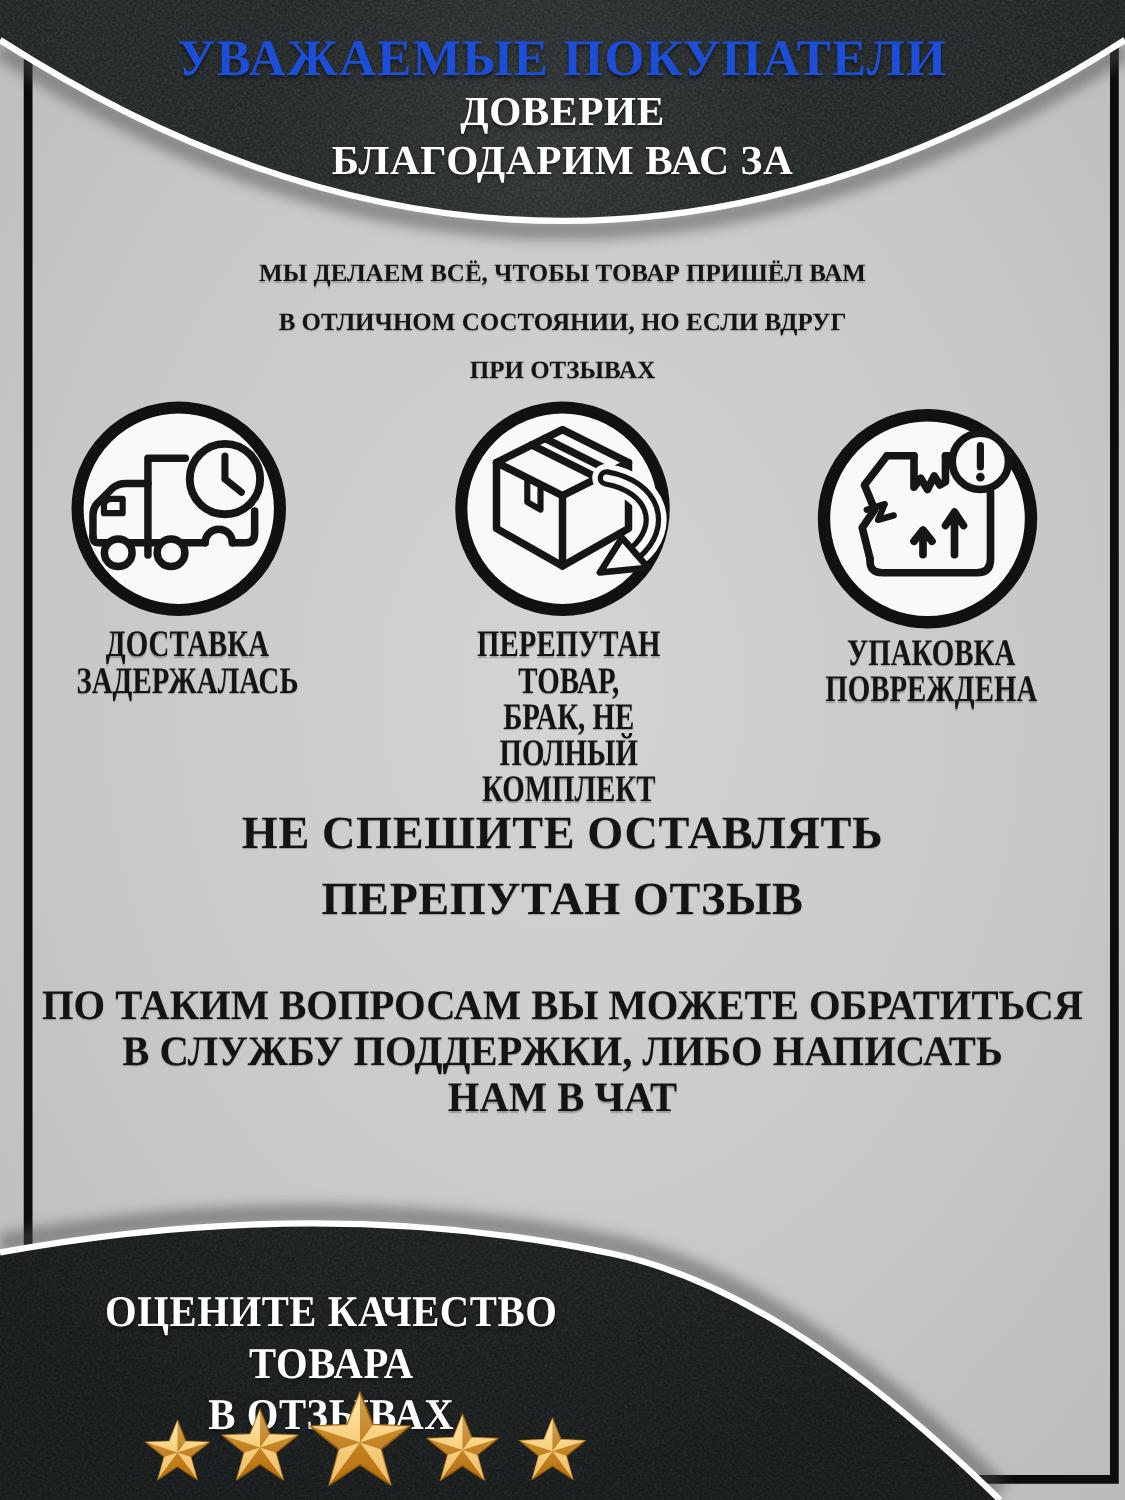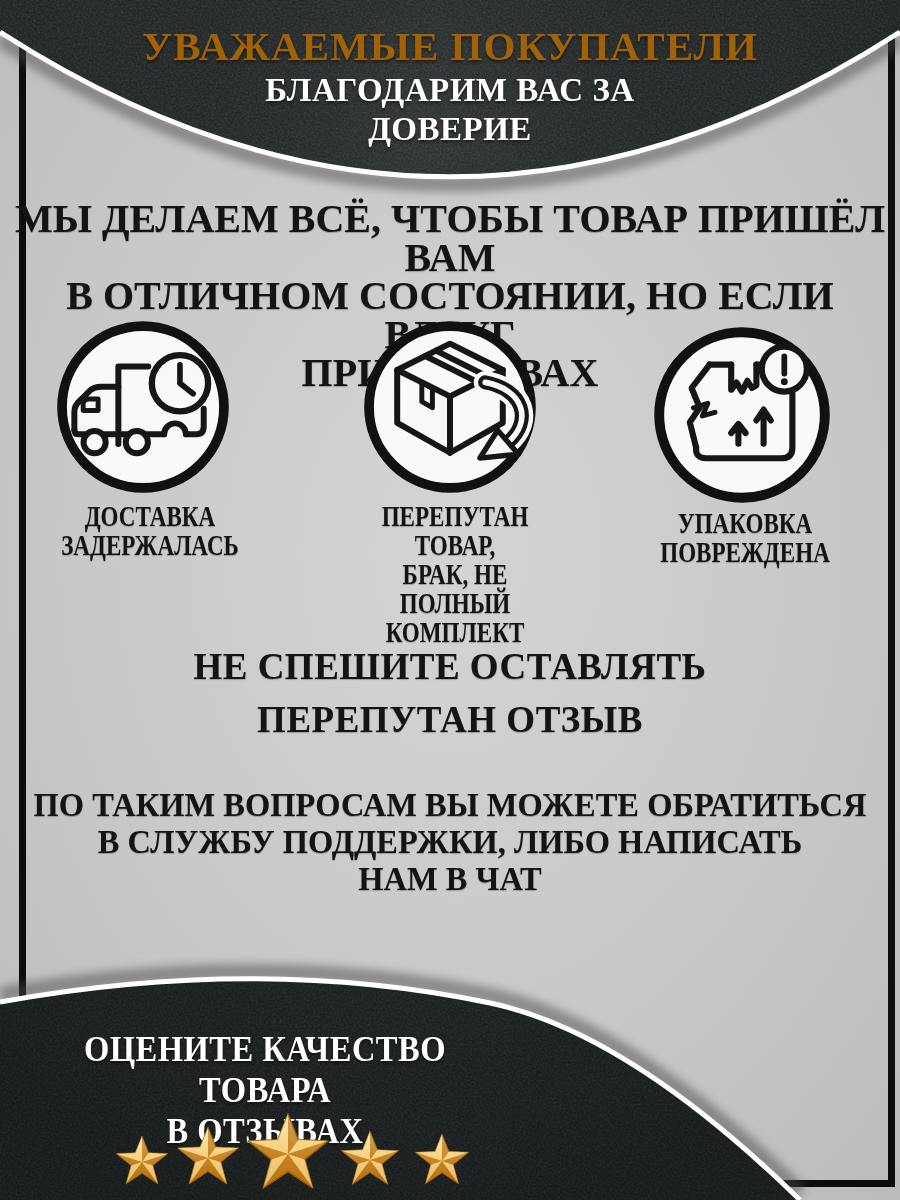--- a/index.html
+++ b/index.html
@@ -1,27 +1,27 @@
 <!DOCTYPE html>
 <html><head>
 <meta charset="utf-8">
 <style>
   html,body{margin:0;padding:0;background:#e8e8e8;}
   .page{position:relative;width:900px;height:1200px;overflow:hidden;
         font-family:"Liberation Serif", serif; font-weight:bold;}
   .bg{position:absolute;left:0;top:0;}
   .txt{position:absolute;text-align:center;font-weight:bold;}
   .txt span{display:block;}
-  .gold{color:#a16207;letter-spacing:1px;text-shadow:0 2px 3px rgba(0,0,0,.5);}
+  .gold{color:#1d4ed8;letter-spacing:1px;text-shadow:0 2px 3px rgba(0,0,0,.5);}
   .white{color:#FFFFFF;text-shadow:0 2px 3px rgba(0,0,0,.5);}
   .black{color:#141414;text-shadow:0 1px 1px rgba(0,0,0,.25);}
   .iconwrap{position:absolute;}
   .title{left:0;top:24px;width:900px;font-size:41px;line-height:44px;}
   .subtitle{left:0;top:71px;width:900px;font-size:33px;line-height:39px;letter-spacing:.5px;}
-  .intro{left:0;top:200px;width:900px;font-size:40px;line-height:38.5px;}
+  .intro{left:0;top:200px;width:900px;font-size:20px;line-height:38.5px;}
   .label{font-size:30px;line-height:29px;transform:scaleX(.77);transform-origin:center top;letter-spacing:0;}
   .label1{left:25px;top:501px;width:250px;}
   .label2{left:320px;top:501px;width:270px;}
   .label3{left:610px;top:508px;width:270px;}
   .warning{left:0;top:640px;width:900px;font-size:37px;line-height:53px;letter-spacing:.5px;}
   .support{left:0;top:786px;width:900px;font-size:33.5px;line-height:37px;transform:scaleX(.97);transform-origin:center top;}
   .footer{left:0;top:1029px;width:530px;font-size:35px;line-height:41px;transform:scaleX(.93);transform-origin:center top;letter-spacing:.5px;}
   .stars{position:absolute;left:85px;top:1098px;}
 </style>
 </head>
@@ -71,22 +71,22 @@
       <rect width="900" height="1200" filter="url(#grainD)" opacity="0.22"></rect>
       <rect width="900" height="1200" fill="url(#dvig)"></rect>
     </g>
 
     <path d="M0,32 C300,225 600,225 900,32" fill="none" stroke="#ffffff" stroke-width="5"></path>
     <path d="M0,1002 Q260,955 490,1003 Q628,1032 800,1200" fill="none" stroke="#ffffff" stroke-width="5"></path>
   </svg>
 
   <div class="txt title gold">УВАЖАЕМЫЕ ПОКУПАТЕЛИ</div>
   <div class="txt subtitle white">
+    <span>ДОВЕРИЕ</span>
     <span>БЛАГОДАРИМ ВАС ЗА</span>
-    <span>ДОВЕРИЕ</span>
   </div>
 
   <div class="txt intro black">
     <span>МЫ ДЕЛАЕМ ВСЁ, ЧТОБЫ ТОВАР ПРИШЁЛ ВАМ</span>
     <span>В ОТЛИЧНОМ СОСТОЯНИИ, НО ЕСЛИ ВДРУГ</span>
     <span>ПРИ ОТЗЫВАХ</span>
   </div>
 
   <div class="iconwrap" style="left:55px;top:319px;">
     <svg width="176" height="176" viewBox="0 0 100 100">

